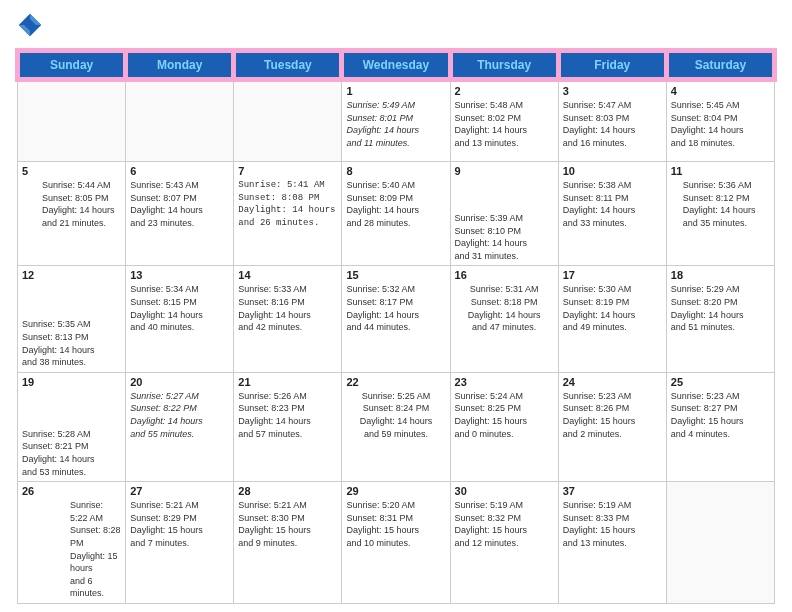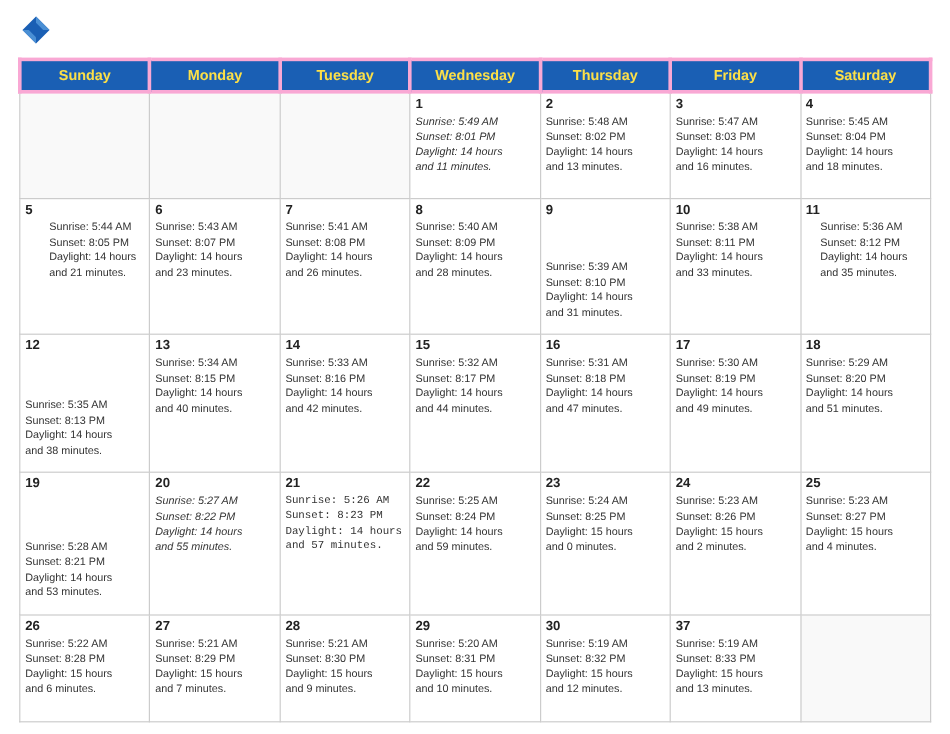--- a/index.html
+++ b/index.html
@@ -53,26 +53,26 @@
     }
     .calendar {
       flex: 1;
       border: 1px solid #ccc;
       border-collapse: collapse;
       width: 100%;
       table-layout: fixed;
     }
     .calendar th {
       background-color: #1a5fb4;
-      color: #fde047;
+      color: #7dd3fc;
       font-size: 12px;
       font-weight: bold;
       text-align: center;
       padding: 5px 3px;
-      border: 3px solid #f9a8d4;
+      border: 5px solid #f9a8d4;
     }
     .calendar td {
       vertical-align: top;
       border: 1px solid #ccc;
       padding: 3px 4px;
       font-size: 9.5px;
       color: #222;
       height: 82px;
     }
     .calendar td.empty {
@@ -167,21 +167,21 @@
           </td>
           <td>
             <div class="day-number">6</div>
             <div class="day-info" style="white-space: pre-line;">Sunrise: 5:43 AM
 Sunset: 8:07 PM
 Daylight: 14 hours
 and 23 minutes.</div>
           </td>
           <td>
             <div class="day-number">7</div>
-            <div class="day-info" style="white-space: pre-line;">Sunrise: 5:41 AM
+            <div class="day-info" style="white-space: pre-line; font-family: Liberation Mono, monospace;">Sunrise: 5:41 AM
 Sunset: 8:08 PM
 Daylight: 14 hours
 and 26 minutes.</div>
           </td>
           <td>
             <div class="day-number">8</div>
             <div class="day-info" style="white-space: pre-line;">Sunrise: 5:40 AM
 Sunset: 8:09 PM
 Daylight: 14 hours
 and 28 minutes.</div>
@@ -232,21 +232,21 @@
           </td>
           <td>
             <div class="day-number">15</div>
             <div class="day-info" style="white-space: pre-line;">Sunrise: 5:32 AM
 Sunset: 8:17 PM
 Daylight: 14 hours
 and 44 minutes.</div>
           </td>
           <td>
             <div class="day-number">16</div>
-            <div class="day-info" style="white-space: pre-line;">Sunrise: 5:31 AM
+            <div class="day-info" style="white-space: pre-line; text-align: center;">Sunrise: 5:31 AM
 Sunset: 8:18 PM
 Daylight: 14 hours
 and 47 minutes.</div>
           </td>
           <td>
             <div class="day-number">17</div>
             <div class="day-info" style="white-space: pre-line;">Sunrise: 5:30 AM
 Sunset: 8:19 PM
 Daylight: 14 hours
 and 49 minutes.</div>
@@ -269,28 +269,28 @@
           </td>
           <td>
             <div class="day-number">20</div>
             <div class="day-info" style="white-space: pre-line; font-style: italic;">Sunrise: 5:27 AM
 Sunset: 8:22 PM
 Daylight: 14 hours
 and 55 minutes.</div>
           </td>
           <td>
             <div class="day-number">21</div>
-            <div class="day-info" style="white-space: pre-line; font-family: Liberation Mono, monospace;">Sunrise: 5:26 AM
+            <div class="day-info" style="white-space: pre-line;">Sunrise: 5:26 AM
 Sunset: 8:23 PM
 Daylight: 14 hours
 and 57 minutes.</div>
           </td>
           <td>
             <div class="day-number">22</div>
-            <div class="day-info" style="white-space: pre-line;">Sunrise: 5:25 AM
+            <div class="day-info" style="white-space: pre-line; text-align: center;">Sunrise: 5:25 AM
 Sunset: 8:24 PM
 Daylight: 14 hours
 and 59 minutes.</div>
           </td>
           <td>
             <div class="day-number">23</div>
             <div class="day-info" style="white-space: pre-line;">Sunrise: 5:24 AM
 Sunset: 8:25 PM
 Daylight: 15 hours
 and 0 minutes.</div>
@@ -306,21 +306,21 @@
             <div class="day-number">25</div>
             <div class="day-info" style="white-space: pre-line;">Sunrise: 5:23 AM
 Sunset: 8:27 PM
 Daylight: 15 hours
 and 4 minutes.</div>
           </td>
         </tr>
         <tr>
           <td>
             <div class="day-number">26</div>
-            <div class="day-info" style="white-space: pre-line;">Sunrise: 5:22 AM
+            <div class="day-info" style="white-space: pre-line; margin-left: 48px;">Sunrise: 5:22 AM
 Sunset: 8:28 PM
 Daylight: 15 hours
 and 6 minutes.</div>
           </td>
           <td>
             <div class="day-number">27</div>
             <div class="day-info" style="white-space: pre-line;">Sunrise: 5:21 AM
 Sunset: 8:29 PM
 Daylight: 15 hours
 and 7 minutes.</div>

